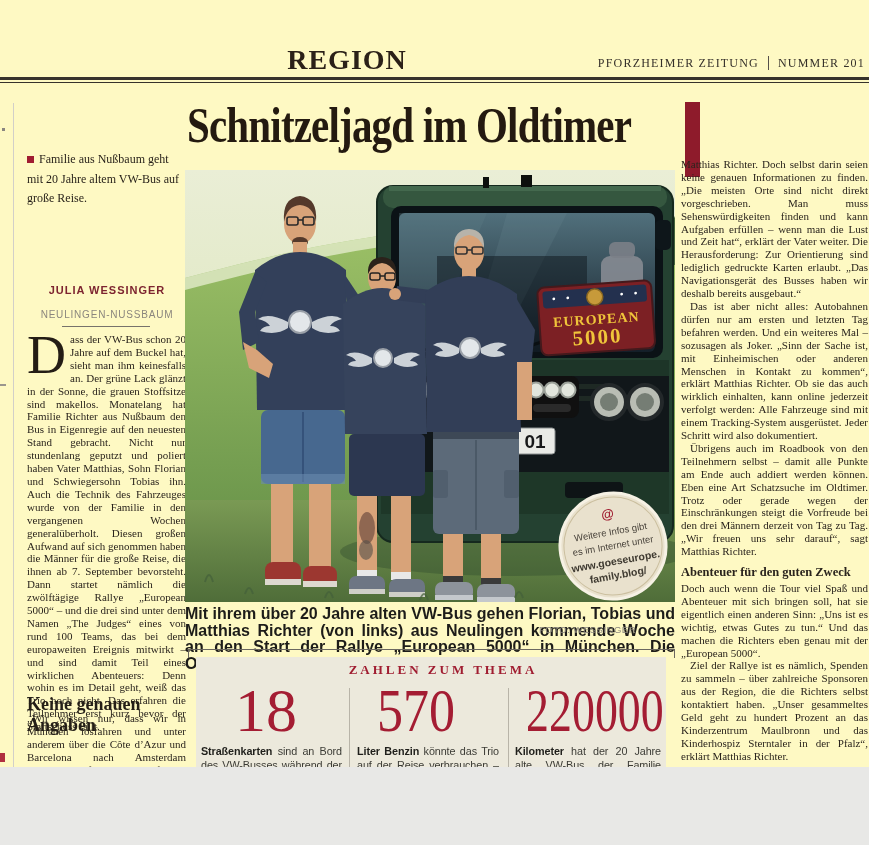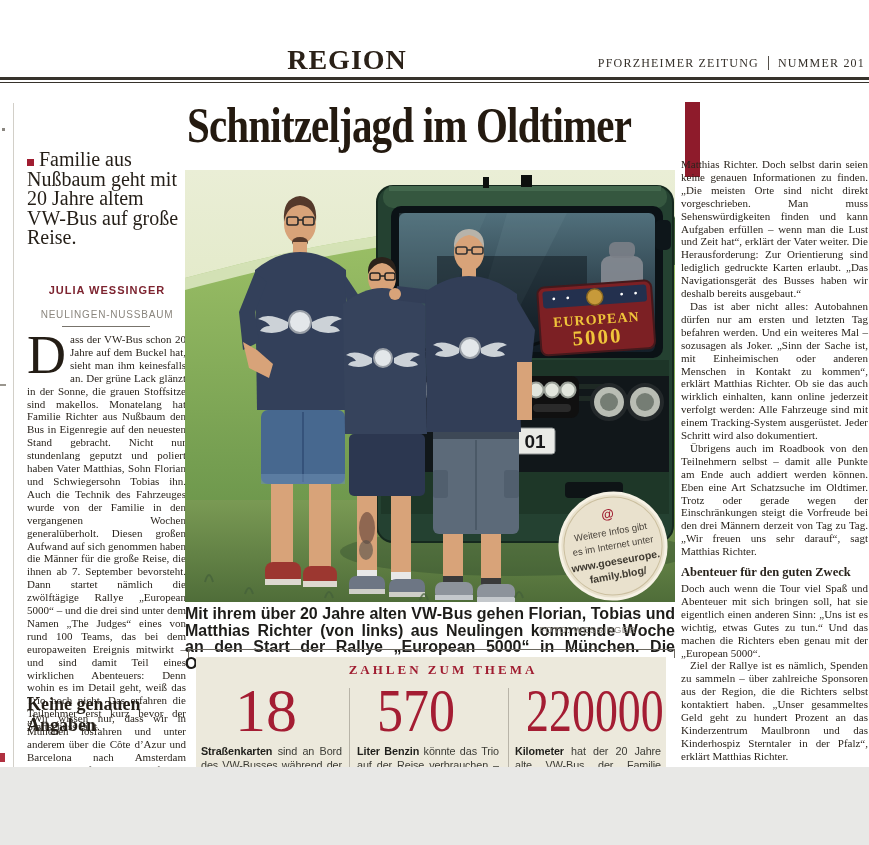--- a/index.html
+++ b/index.html
@@ -1,37 +1,37 @@
 <!DOCTYPE html>
 <html><head>
 <meta charset="utf-8">
 <style>
   html,body{margin:0;padding:0;background:#e8e8e6;}
-  .page{position:relative;width:869px;height:767px;background:#ffffff;overflow:hidden;
+  .page{position:relative;width:869px;height:767px;background:#fef9c3;overflow:hidden;
         font-family:"Liberation Serif",serif;color:#241e17;}
   .abs{position:absolute;}
   .m-section{left:0;top:44px;width:694px;text-align:center;font-size:28px;font-weight:bold;
              letter-spacing:1px;color:#2b2118;}
   .m-right{right:4px;top:56px;font-size:12px;letter-spacing:1.2px;color:#35302a;white-space:nowrap;}
   .m-right .sep{display:inline-block;width:1px;height:14px;background:#55504a;margin:0 9px -3px 9px;}
   .rule-a{left:0;top:77px;width:869px;height:3px;background:#37332c;}
   .rule-b{left:0;top:82px;width:869px;height:1px;background:#37332c;}
   
   .vrule{left:13px;top:103px;width:1px;height:719px;background:#d2cfc8;}
   .tick1{left:2px;top:128px;width:3px;height:3px;background:#8a8680;}
   .tick2{left:0;top:384px;width:6px;height:2px;background:#9a968e;}
   .tick3{left:0;top:753px;width:5px;height:9px;background:#b03040;}
   .foot-rule1{left:62px;top:826px;width:807px;height:1px;background:#c9c6bf;}
   .foot-rule2{left:0;top:840px;width:869px;height:1px;background:#dcd9d2;}
   
   .headline{left:187px;top:96px;font-size:50px;font-weight:bold;color:#241a10;white-space:nowrap;
             transform:scaleX(.82);transform-origin:left top;letter-spacing:-1px;}
   .red-block{left:685px;top:102px;width:15px;height:75px;background:#8e1b2b;}
   
-  .teasers{left:27px;top:150px;width:160px;font-size:20px;line-height:19.5px;color:#241e17;}
+  .teasers{left:27px;top:150px;width:160px;font-size:12px;line-height:19.5px;color:#241e17;}
   .teaser{margin-bottom:11px;}
   .bullet{display:inline-block;width:7px;height:7px;background:#a01d31;margin-right:5px;}
   .byline{left:27px;top:284px;width:160px;text-align:center;}
   .byline .name{font-family:"Liberation Sans",sans-serif;font-size:11px;font-weight:bold;
                 letter-spacing:1px;color:#7d2430;}
   .byline .place{font-family:"Liberation Sans",sans-serif;font-size:10px;letter-spacing:.8px;
                  color:#8b867e;margin-top:13px;}
   .byline-rule{left:62px;top:326px;width:88px;height:1px;background:#77736b;}
   .bodytext{font-size:11px;line-height:12.9px;text-align:justify;color:#2a241d;}
   .col1-a{left:27px;top:333px;width:159px;}

